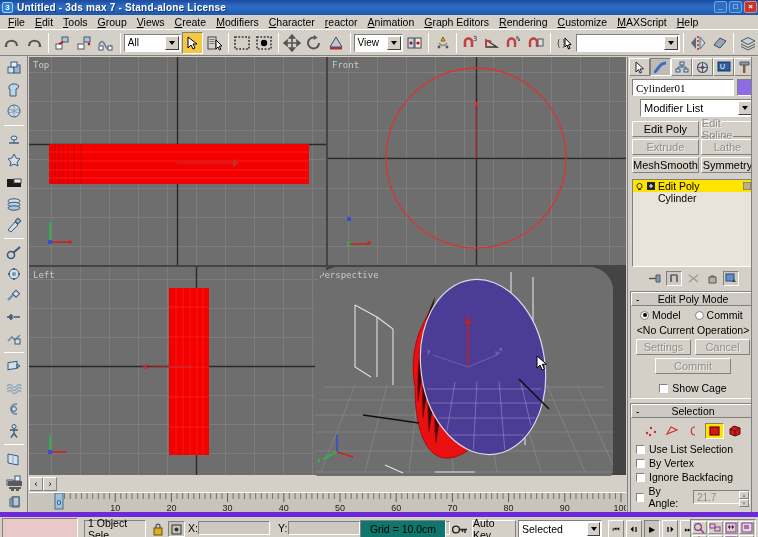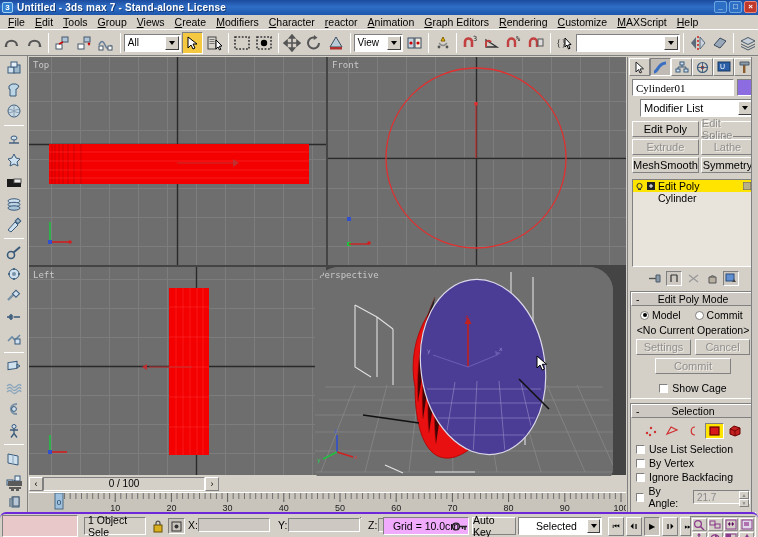--- a/index.html
+++ b/index.html
@@ -152,21 +152,21 @@
     border-right-color:#fff; border-bottom-color:#fff; font-size:10px; color:#8a8a8a;
     display:flex; align-items:center; padding-left:3px; position:relative; }
   .spin .sp { position:absolute; right:0; top:0; width:10px; height:12px;
     display:flex; flex-direction:column; }
   .spin .sp div { flex:1; border:1px solid #fff; border-right-color:#808080;
     border-bottom-color:#808080; background:#d4d0c8; font-size:5px;
     display:flex; align-items:center; justify-content:center; }
 
   
   .statusbar { position:absolute; left:0; top:512px; width:758px; height:25px;
-    background:#d4d0c8; border-top:2px solid #6d28d9;border-radius:6px; }
+    background:#d4d0c8; border-top:5px solid #6d28d9; }
   .mrslot { position:absolute; left:2px; top:1px; width:76px; height:22px;
     background:#e8c8c8; border:1px solid #808080; border-right-color:#fff; border-bottom-color:#fff; }
   .sb-sunk { background:#d4d0c8; border:1px solid #808080;
     border-right-color:#fff; border-bottom-color:#fff;
     display:flex; align-items:center; font-size:10.5px; }
   .fld { background:#cdc9c2; border:1px solid #808080; border-right-color:#fff;
     border-bottom-color:#fff; height:14px; }
   .pbtn { width:17px; height:16px; background:#d4d0c8; border:1px solid #fff;
     border-right-color:#808080; border-bottom-color:#808080;
     display:flex; align-items:center; justify-content:center; font-size:8px; }
@@ -681,21 +681,20 @@
         <svg width="12" height="17" viewBox="0 0 12 17">
             <path d="M1 1 L1 13 L4 10 L6.2 15 L8.4 14 L6.3 9.3 L10.5 9.2 Z" fill="#fff" stroke="#000" stroke-width="1"></path>
           </svg>
       </div>
     </div>
   </div>
 
   <div class="trackrow">
     <div class="slider-nav">
       <div class="snav">‹</div>
-      <div class="sfield">0 / 100</div>
       <div class="snav">›</div>
     </div>
   </div>
 
   <div class="ruler">
     <svg width="597" height="20" viewBox="0 0 597 20" id="rulersvg">
         <rect width="597" height="20" fill="#c8c4bc"></rect>
         <path d="M30.0 0 V9" stroke="#5a5a5a" stroke-width="1"></path>
         <path d="M35.6 0 V6" stroke="#5a5a5a" stroke-width="0.8"></path>
         <path d="M41.2 0 V6" stroke="#5a5a5a" stroke-width="0.8"></path>
@@ -1073,36 +1072,36 @@
     <div class="fld" style="position:absolute; left:198px; top:4px; width:72px;"></div>
     <div style="position:absolute; left:278px; top:5px; font-size:10.5px;">Y:</div>
     <div class="fld" style="position:absolute; left:288px; top:4px; width:72px;"></div>
     <div style="position:absolute; left:368px; top:5px; font-size:10.5px;">Z:</div>
     <div class="fld" style="position:absolute; left:378px; top:4px; width:72px;"></div>
 
     <div class="sb-sunk" style="position:absolute; left:360px; top:3px; width:0px; height:0px;"></div>
 
     <div style="position:absolute; left:360px; top:3px; width:86px; height:18px;
                 border:1px solid #808080; border-right-color:#fff; border-bottom-color:#fff;
-                display:flex; align-items:center; justify-content:center; font-size:10.5px; background:#f0abfc;margin-left:23px;">Grid = 10.0cm</div>
+                display:flex; align-items:center; justify-content:center; font-size:10.5px; background:#0f766e;">Grid = 10.0cm</div>
 
     <div style="position:absolute; left:450px; top:3px; width:20px; height:19px; display:flex; align-items:center; justify-content:center;">
       <svg width="17" height="11" viewBox="0 0 17 11">
           <circle cx="4" cy="5.5" r="3.4" fill="none" stroke="#222" stroke-width="1.4"></circle>
           <path d="M7.4 5.5 H15 M13 5.5 V9 M10.5 5.5 V8" stroke="#222" stroke-width="1.4"></path>
         </svg>
     </div>
 
     <div style="position:absolute; left:472px; top:3px; width:44px; height:18px;
                 background:#d4d0c8; border:1px solid #fff; border-right-color:#808080; border-bottom-color:#808080;
                 display:flex; align-items:center; justify-content:center; font-size:10.5px;">Auto Key</div>
 
     <div style="position:absolute; left:518px; top:3px; width:84px; height:18px; background:#fff;
                 border:1px solid #808080; border-right-color:#fff; border-bottom-color:#fff;
-                display:flex; align-items:center; padding-left:17px; font-size:10.5px;">
+                display:flex; align-items:center; padding-left:3px; font-size:10.5px;">
       <span>Selected</span>
       <span class="arw" style="position:absolute; right:1px; top:1px; width:13px; height:14px; background:#d4d0c8;
             border:1px solid #fff; border-right-color:#404040; border-bottom-color:#404040;
             display:flex; align-items:center; justify-content:center;">
           <i class="tri-d"></i>
         </span>
     </div>
 
     <div style="position:absolute; left:608px; top:3px; display:flex; gap:2px;" id="playbackbtns">
         <div class="pbtn" style="width: 16px; height: 19px;">⏮</div>

